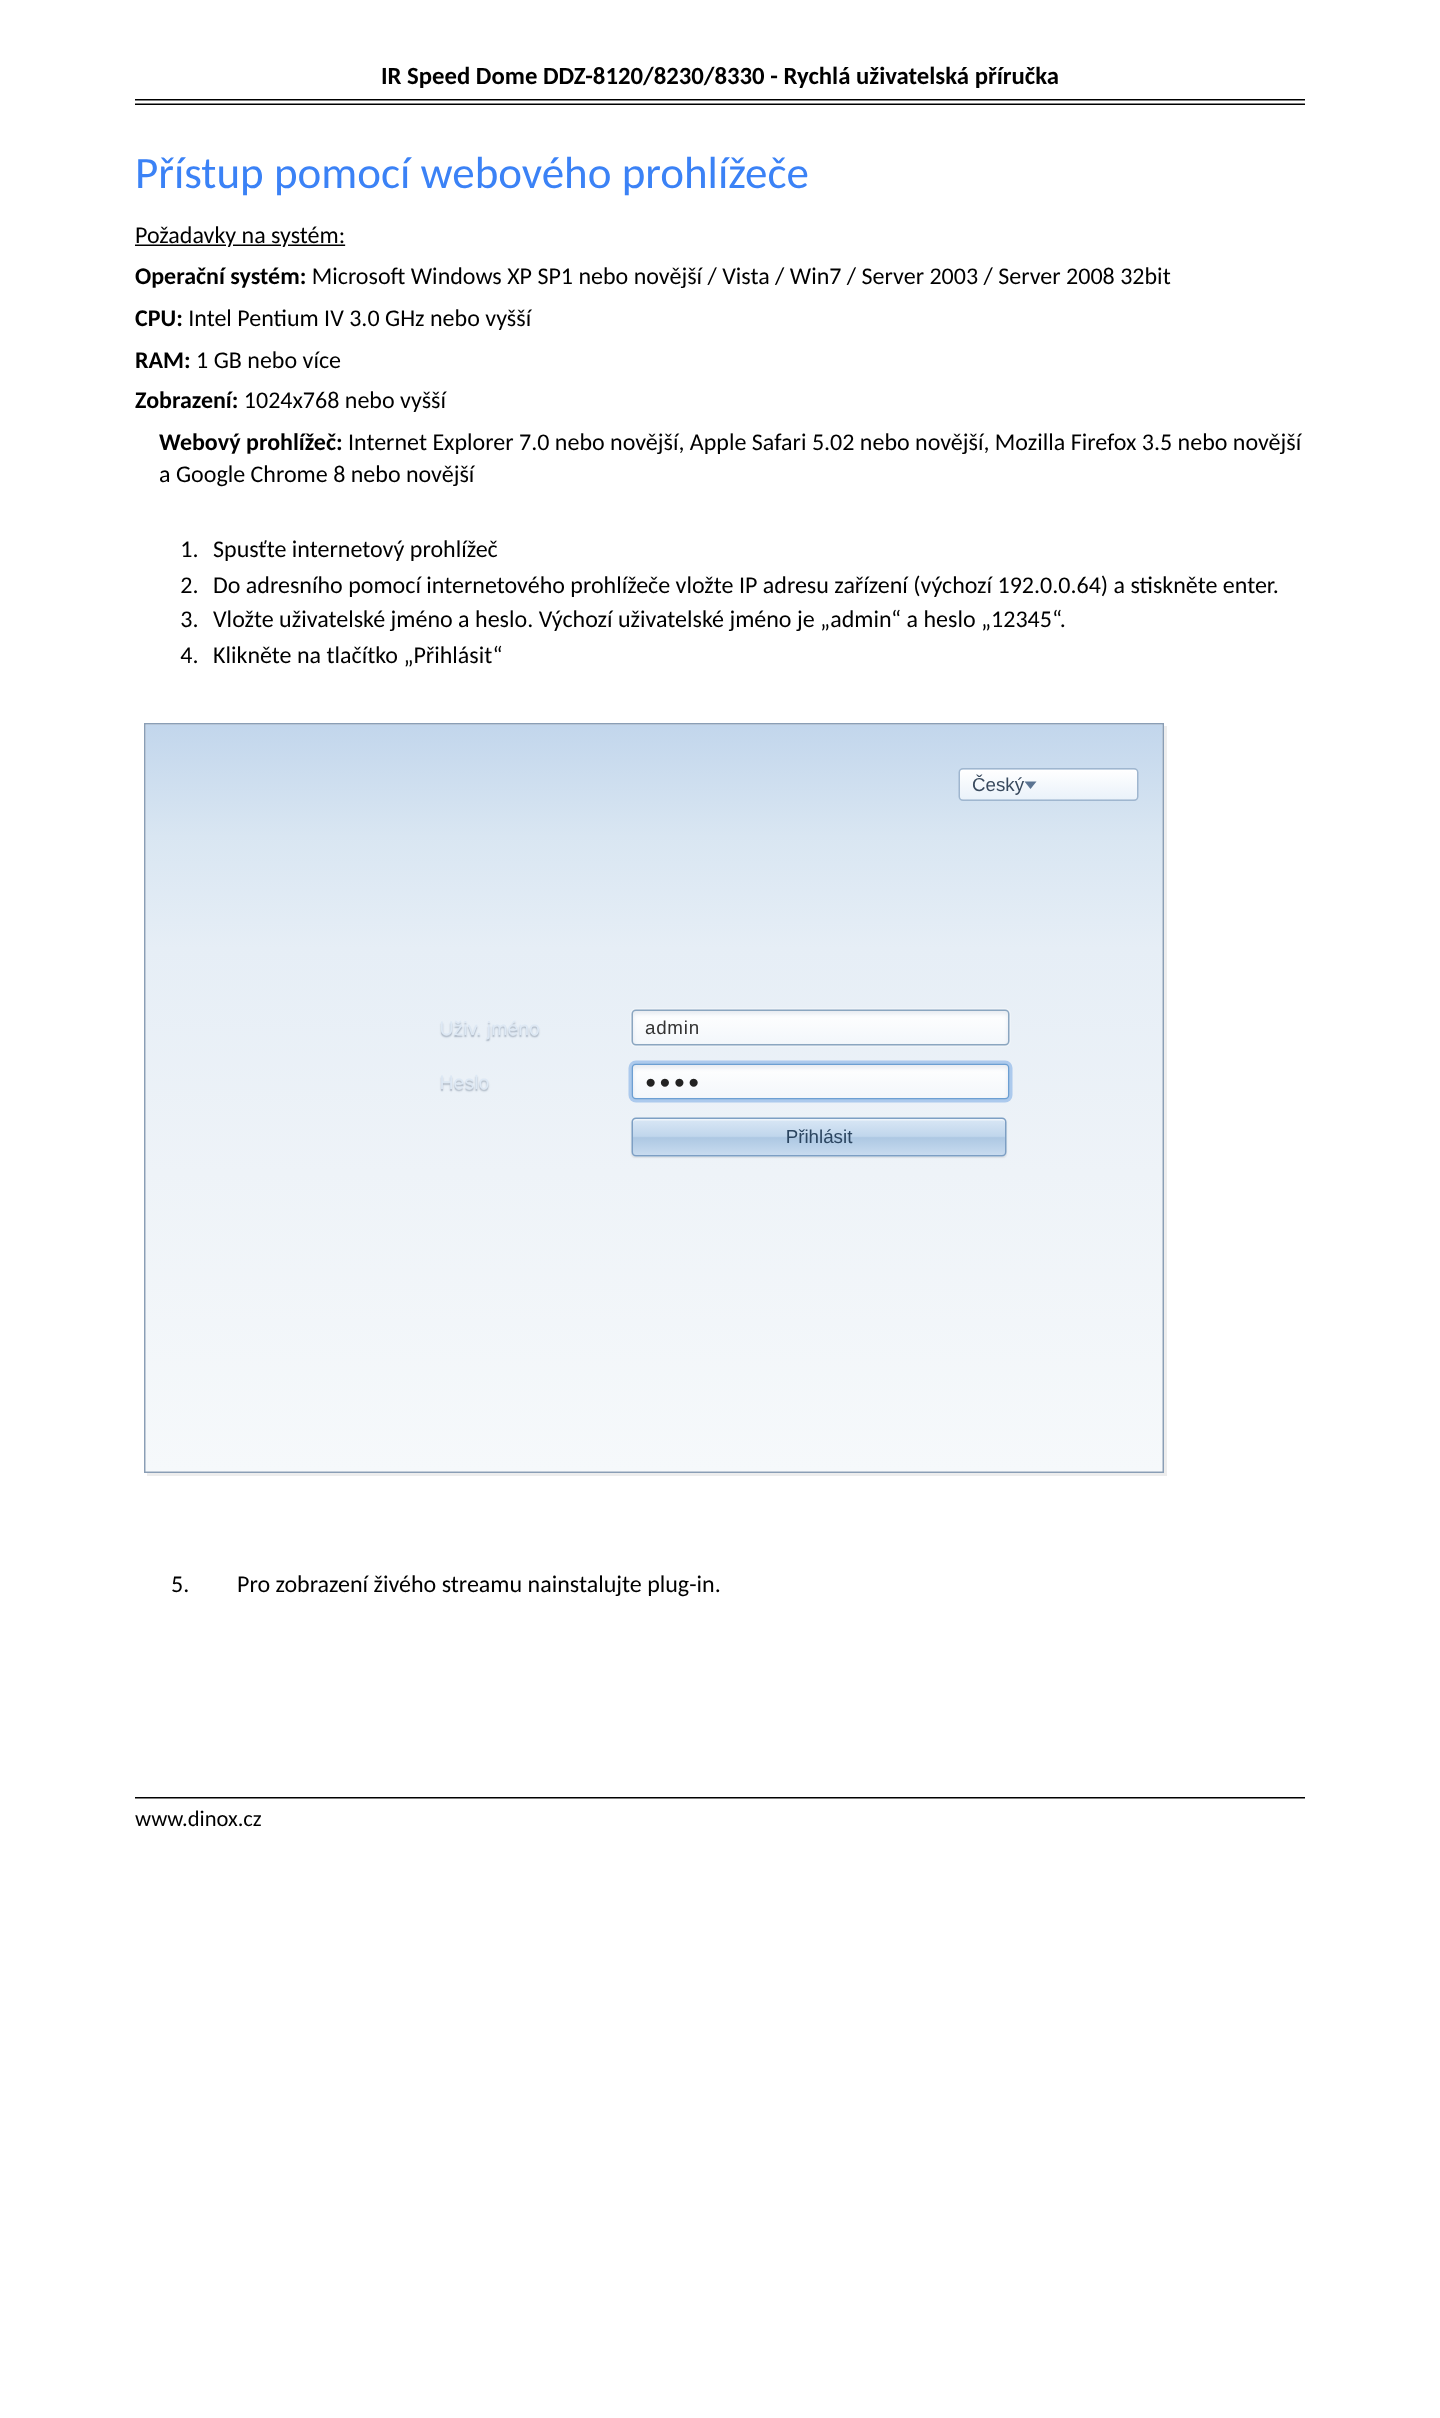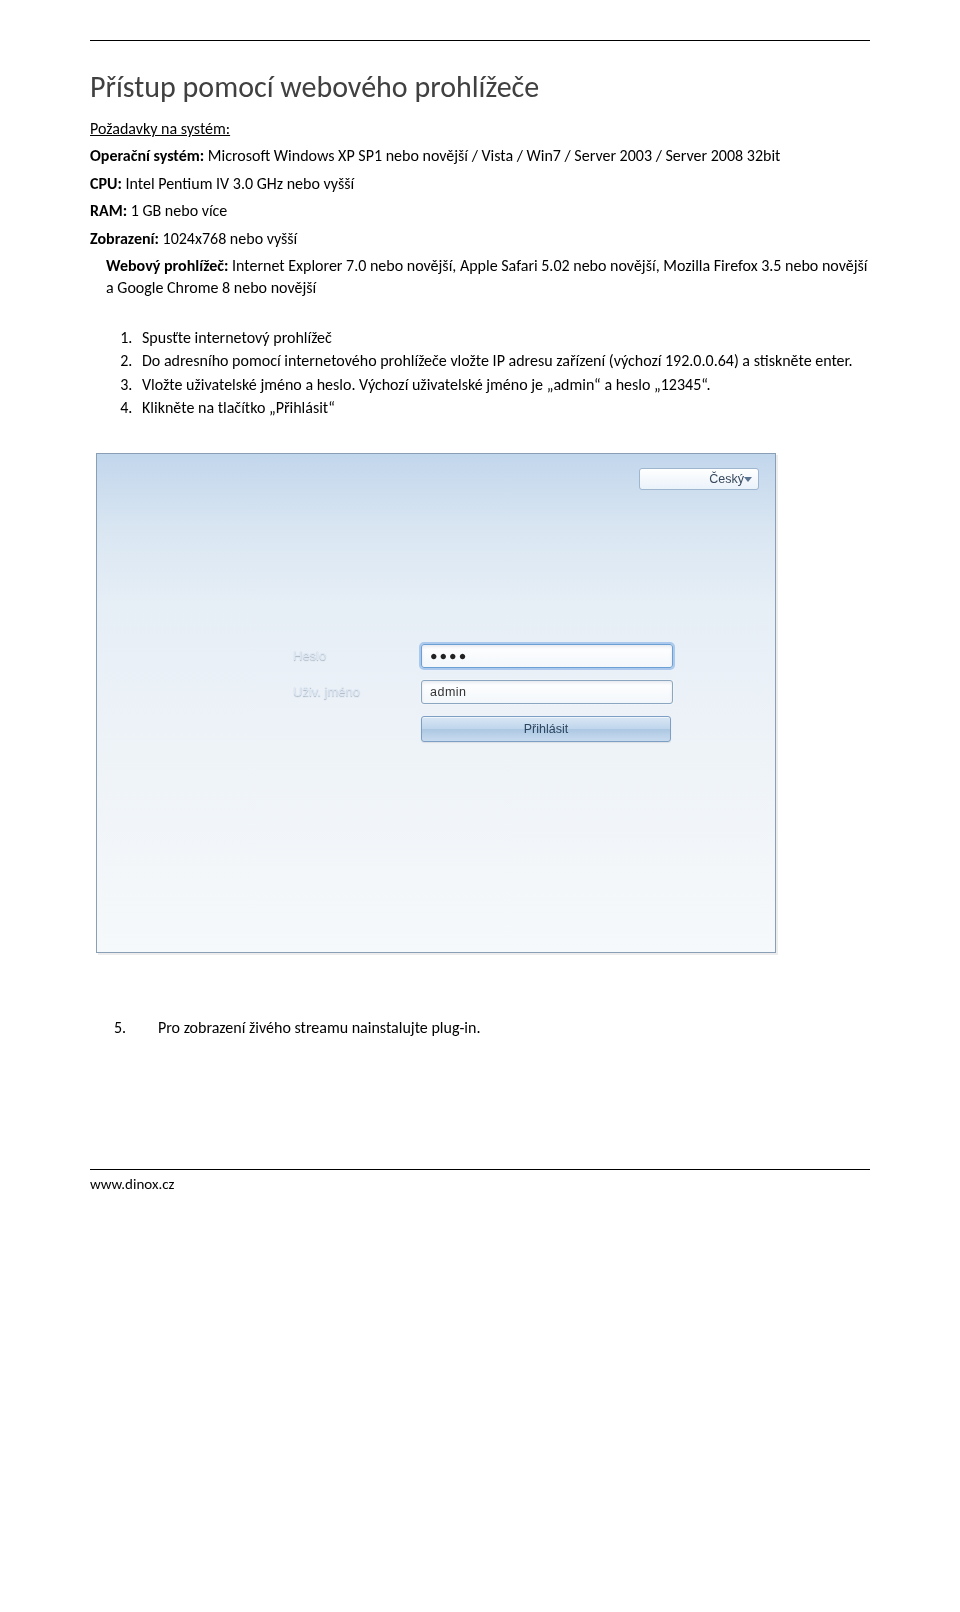--- a/index.html
+++ b/index.html
@@ -22,21 +22,21 @@
     padding-bottom: 4px;
     border-bottom: 1.5px solid #000;
     margin-bottom: 2px;
   }
   .doc-header-rule {
     border: none;
     border-top: 1px solid #000;
     margin-bottom: 26px;
   }
   h1.title {
-    color: #404040;
+    color: #3b82f6;
     font-size: 30px;
     font-weight: 400;
     margin-bottom: 10px;
   }
   .subhead {
     font-weight: normal;
     margin-bottom: 6px;
     text-decoration: underline;
   }
   .spec {
@@ -69,29 +69,29 @@
     content:"";
     position:absolute;
     right:-3px; bottom:-3px;
     width:100%; height:100%;
     border-right:2px solid rgba(0,0,0,0.07);
     border-bottom:2px solid rgba(0,0,0,0.07);
     pointer-events:none;
   }
   .lang-select {
     position: absolute;
-    top: 14px; right: 16px;
+    top: 29px; right: 16px;
     width: 120px;
     height: 22px;
     background: linear-gradient(to bottom,#ffffff,#eaf2fa);
     border: 1px solid #9fb6cf;
     border-radius: 3px;
     display: flex;
     align-items: center;
-    justify-content: flex-end;
+    justify-content: flex-start;
     padding: 0 6px 0 8px;
     box-shadow: inset 0 1px 0 #fff;
   }
   .lang-select .caret {
     width:0; height:0;
     border-left:4px solid transparent;
     border-right:4px solid transparent;
     border-top:5px solid #5b7492;
   }
   .form-area {
@@ -169,20 +169,21 @@
     border: none;
     border-top: 1.5px solid #000;
     margin-bottom: 4px;
   }
 </style>
 </head>
 <body>
 
 <div class="page">
 
+  <div class="doc-header">IR Speed Dome DDZ-8120/8230/8330 - Rychlá uživatelská příručka</div>
   <hr class="doc-header-rule">
 
   <h1 class="title">Přístup pomocí webového prohlížeče</h1>
 
   <div class="subhead">Požadavky na systém:</div>
 
   <div class="spec">
     <b>Operační systém:</b><span> Microsoft Windows XP SP1 nebo novější / Vista / Win7 / Server 2003 / Server 2008 32bit</span>
   </div>
   <div class="spec">
@@ -206,31 +207,31 @@
   </ol>
 
   <div class="login-shot">
     <div class="lang-select">
       <span>Český</span>
       <span class="caret"></span>
     </div>
 
     <div class="form-area">
       <div class="form-row">
+        <div class="form-label dark">Uživ. jméno</div>
+        <div class="text-input">
+          <span>admin</span>
+        </div>
+      </div>
+      <div class="form-row">
         <div class="form-label dark">Heslo</div>
         <div class="text-input focus">
           <span class="dots">●●●●</span>
         </div>
       </div>
-      <div class="form-row">
-        <div class="form-label dark">Uživ. jméno</div>
-        <div class="text-input">
-          <span>admin</span>
-        </div>
-      </div>
       <div class="login-btn">Přihlásit</div>
     </div>
   </div>
 
   <div class="after-text">
     <span class="num">5.</span><span>Pro zobrazení živého streamu nainstalujte plug-in.</span>
   </div>
 
   <div class="footer">
     <hr>

